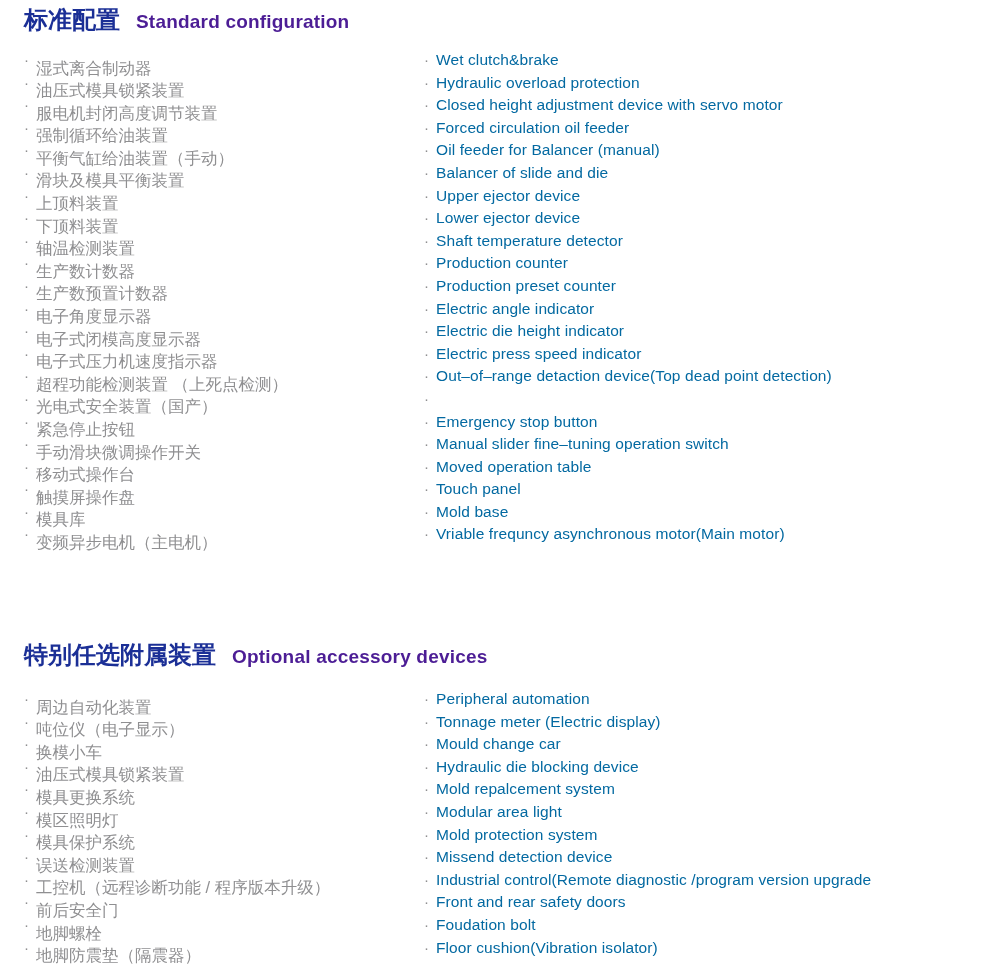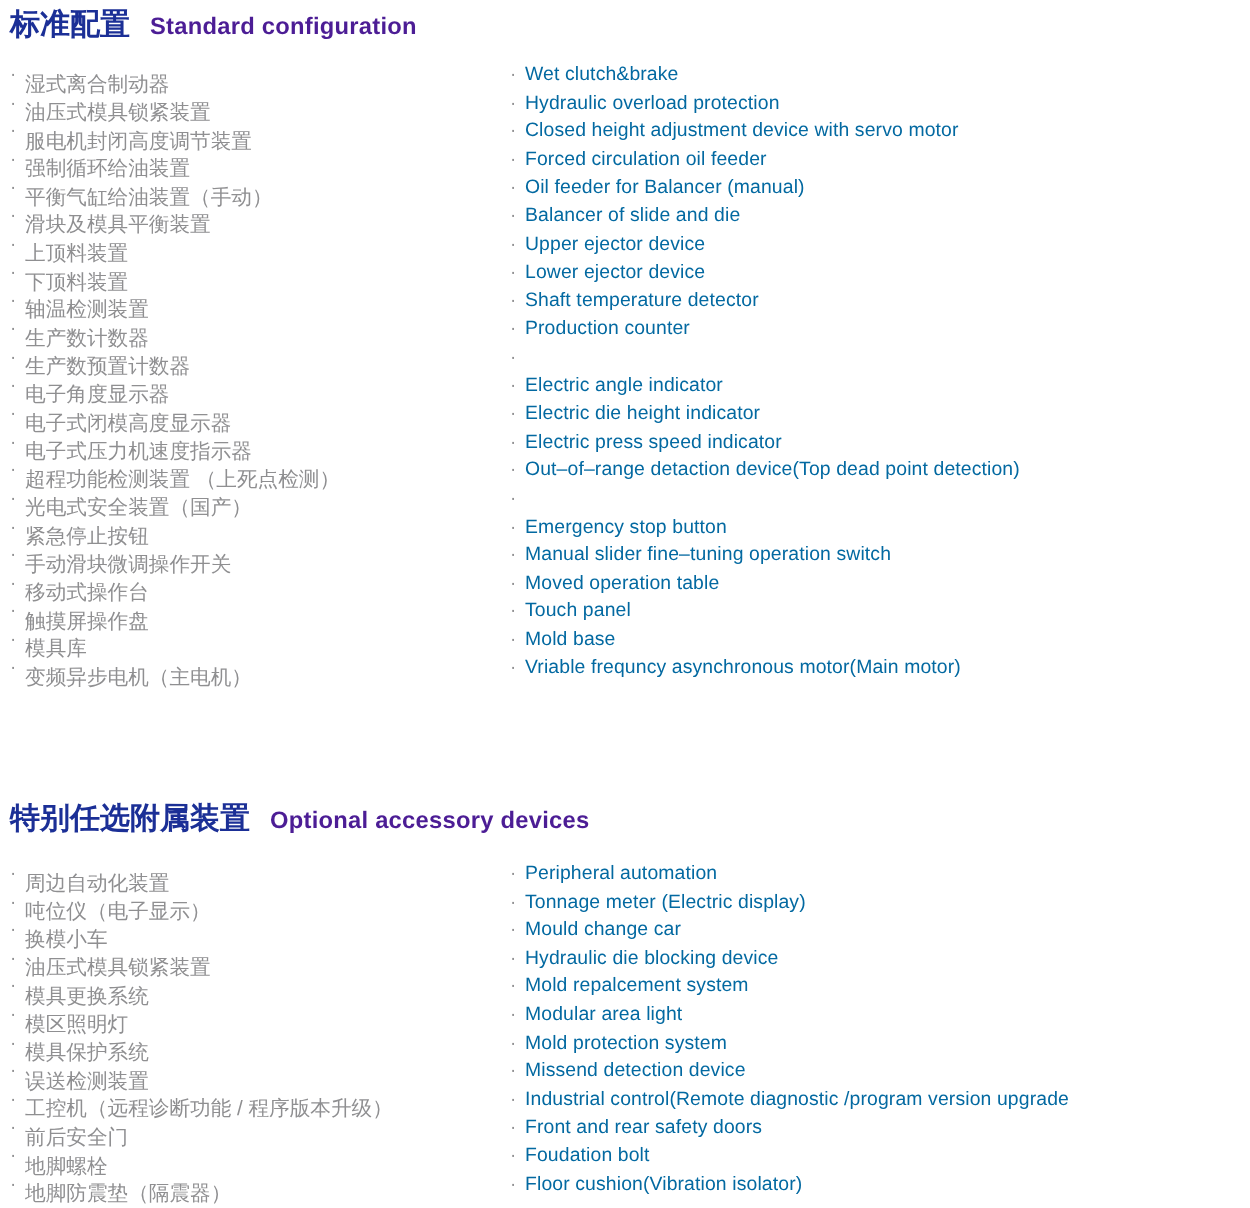--- a/index.html
+++ b/index.html
@@ -7,21 +7,21 @@
     padding: 0;
     background: #ffffff;
     font-family: "Liberation Sans", "DejaVu Sans", sans-serif;
   }
   .page {
     position: relative;
     width: 1000px;
     height: 966px;
     background: #ffffff;
     box-sizing: border-box;
-    padding: 5px 0 0 8px;
+    padding: 5px 0 0 24px;
     overflow: hidden;
   }
   .section-title {
     display: flex;
     align-items: baseline;
     gap: 16px;
     line-height: 30px;
     white-space: nowrap;
   }
   .title-cn {
@@ -238,20 +238,21 @@
             <span class="item-text">Shaft temperature detector</span>
           </div>
 
           <div class="item">
             <span class="bullet">·</span>
             <span class="item-text">Production counter</span>
           </div>
 
           <div class="item">
             <span class="bullet">·</span>
+            <span class="item-text">Production preset counter</span>
           </div>
 
           <div class="item">
             <span class="bullet">·</span>
             <span class="item-text">Electric angle indicator</span>
           </div>
 
           <div class="item">
             <span class="bullet">·</span>
             <span class="item-text">Electric die height indicator</span>

